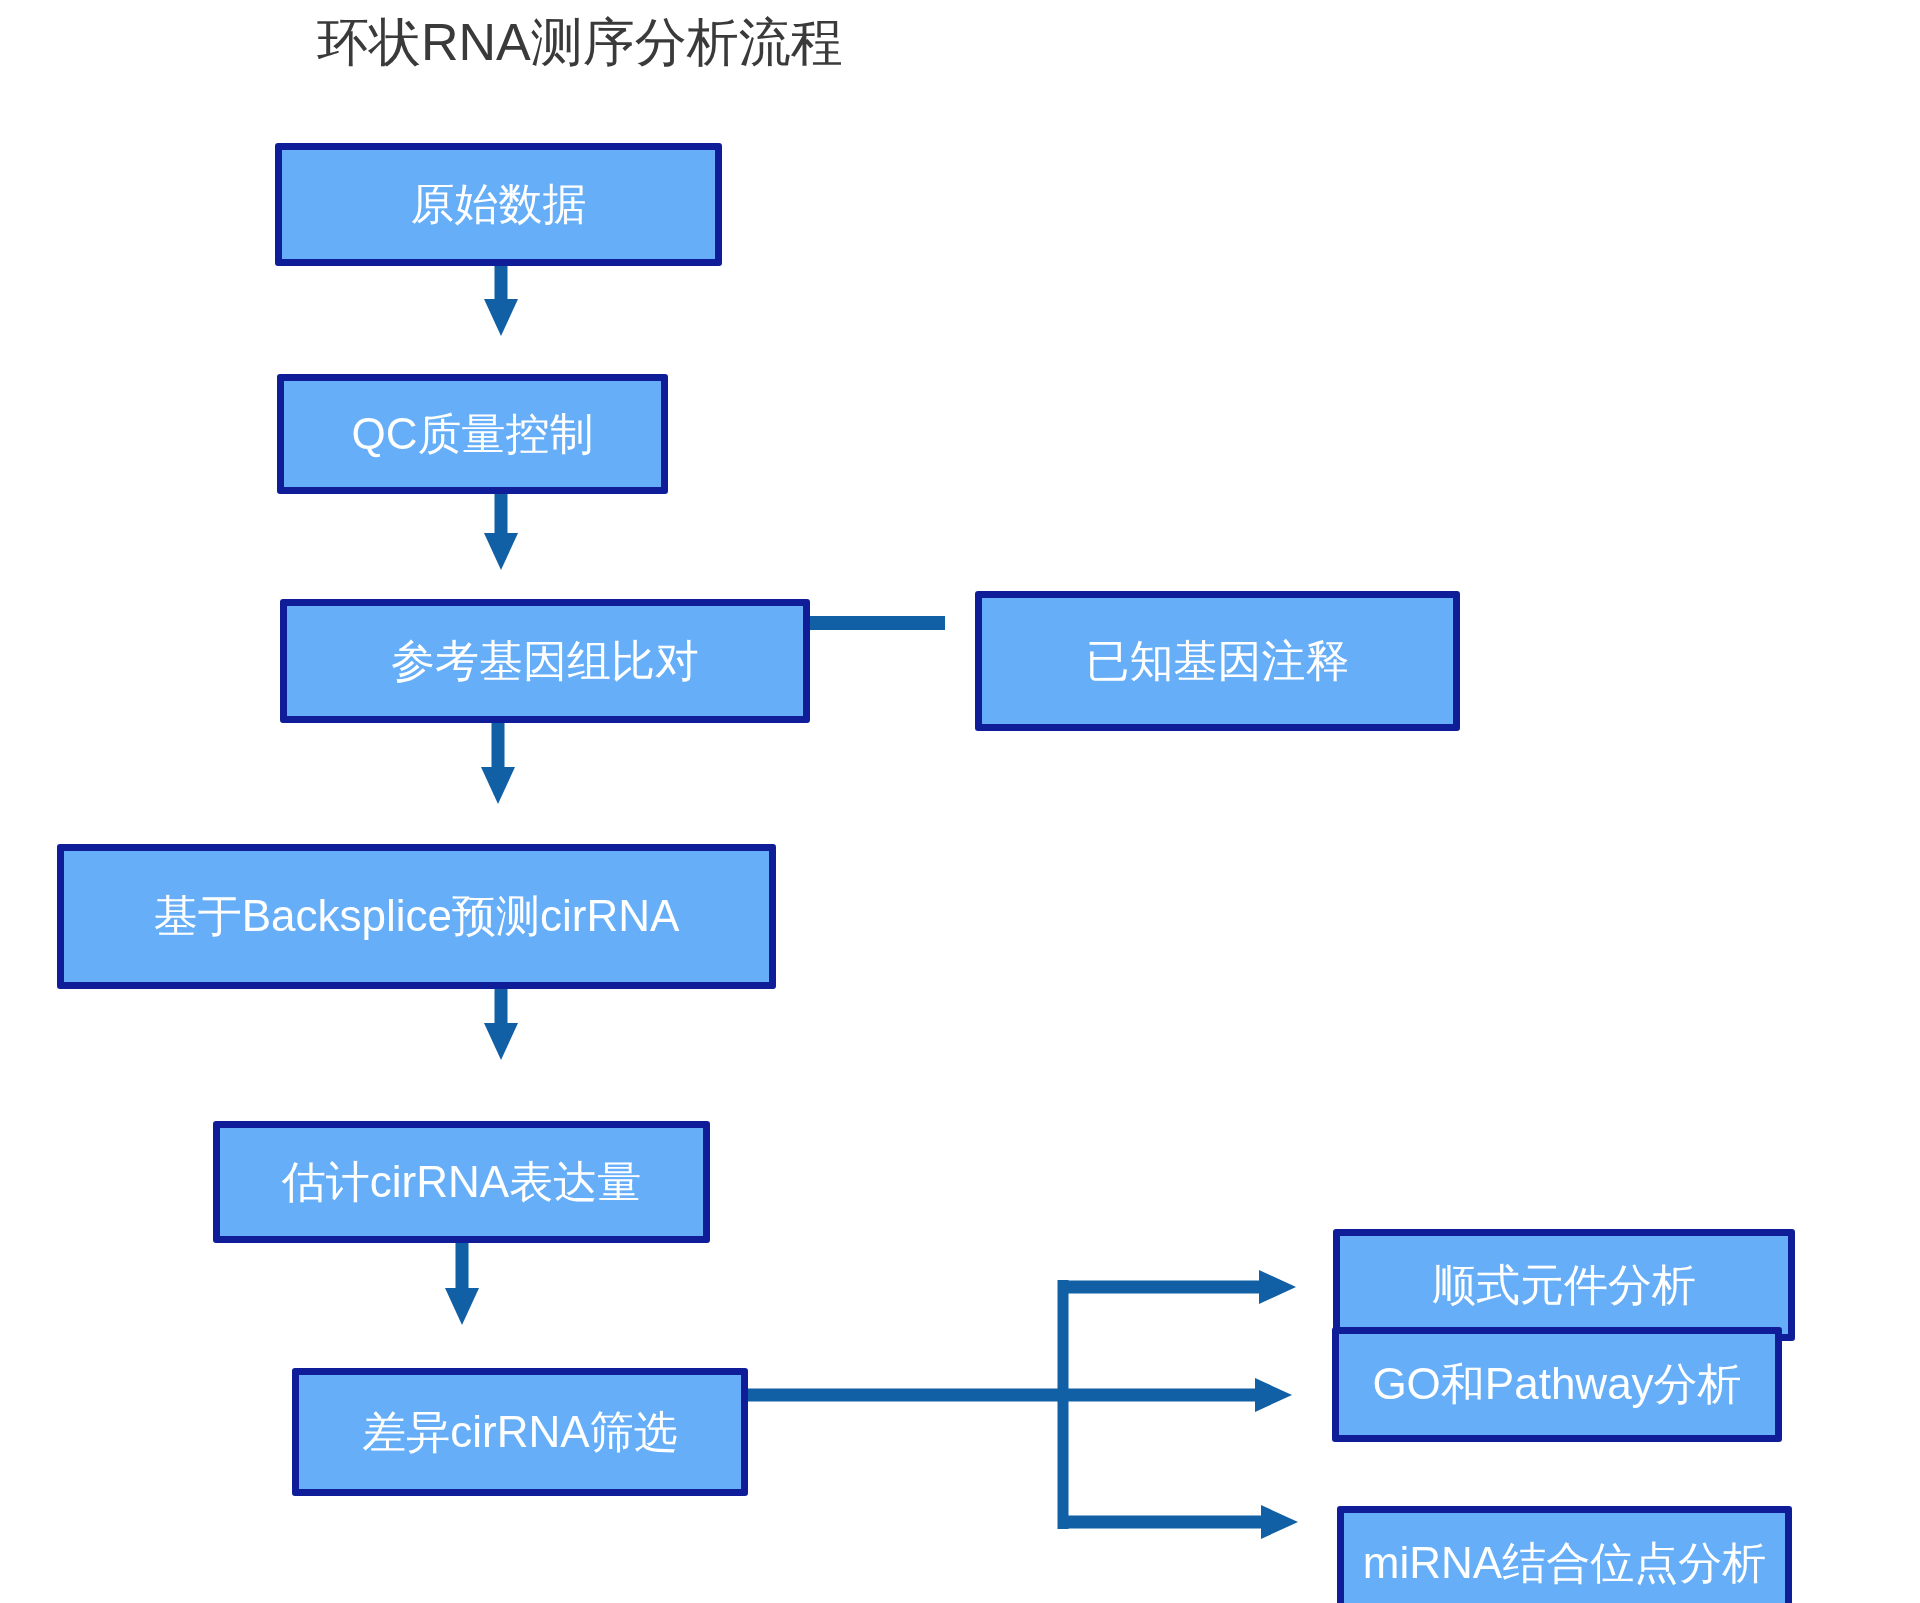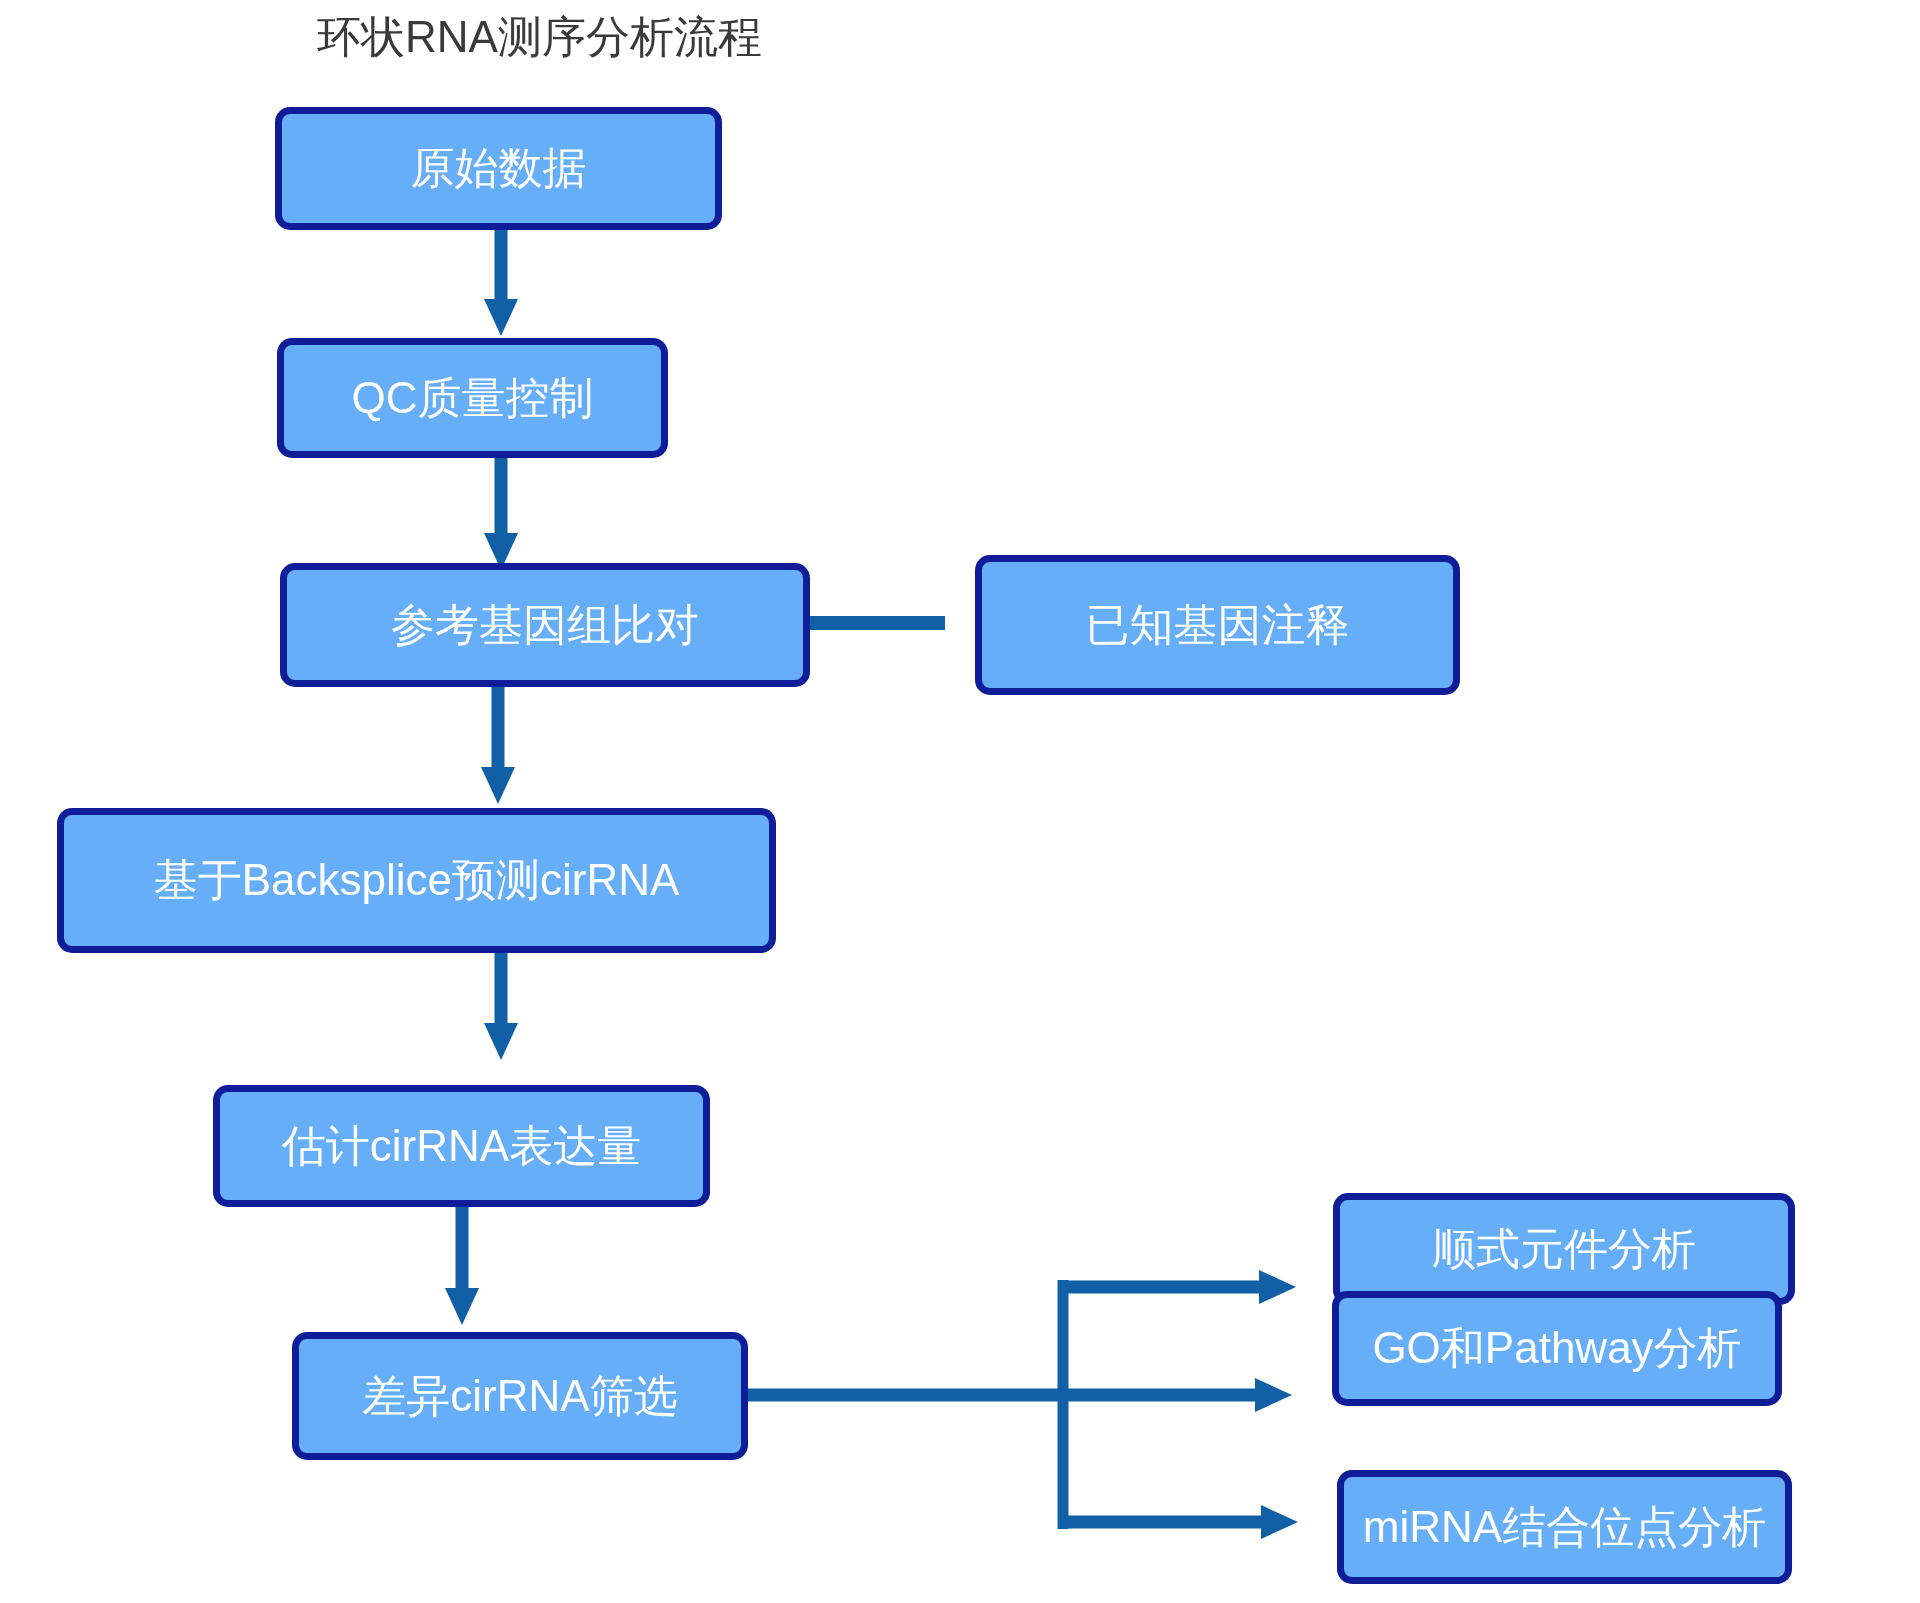--- a/index.html
+++ b/index.html
@@ -14,37 +14,38 @@
   body{
     width:1920px;height:1603px;
     background:var(--background);
     position:relative;
     overflow:hidden;
     font-family:"Liberation Sans","DejaVu Sans",sans-serif;
   }
   .title{
     position:absolute;
     left:317px;top:11px;
-    font-size:44px;
+    font-size:52px;
     line-height:1.2;
     color:var(--title-text);
   }
   .node{
     position:absolute;
     box-sizing:border-box;
     background:var(--box-fill);
     border:7px solid var(--box-border);
-    border-radius:15px;
+    border-radius:3px;
     color:var(--box-text);
     display:flex;
     align-items:center;
     justify-content:center;
     font-size:44px;
     text-align:center;
     white-space:nowrap;
+    margin-top:36px;
   }
   #n-raw       {left:275px; top:107px;  width:447px; height:123px;}
   #n-qc        {left:277px; top:338px;  width:391px; height:120px;}
   #n-align     {left:280px; top:563px;  width:530px; height:124px;}
   #n-known     {left:975px; top:555px;  width:485px; height:140px;}
   #n-backsplice{left:57px;  top:808px;  width:719px; height:145px;}
   #n-expr      {left:213px; top:1085px; width:497px; height:122px;}
   #n-diff      {left:292px; top:1332px; width:456px; height:128px;}
   #n-cis       {left:1333px;top:1193px; width:462px; height:112px;font-family:Liberation Mono, monospace;}
   #n-go        {left:1332px;top:1291px; width:450px; height:115px;}

